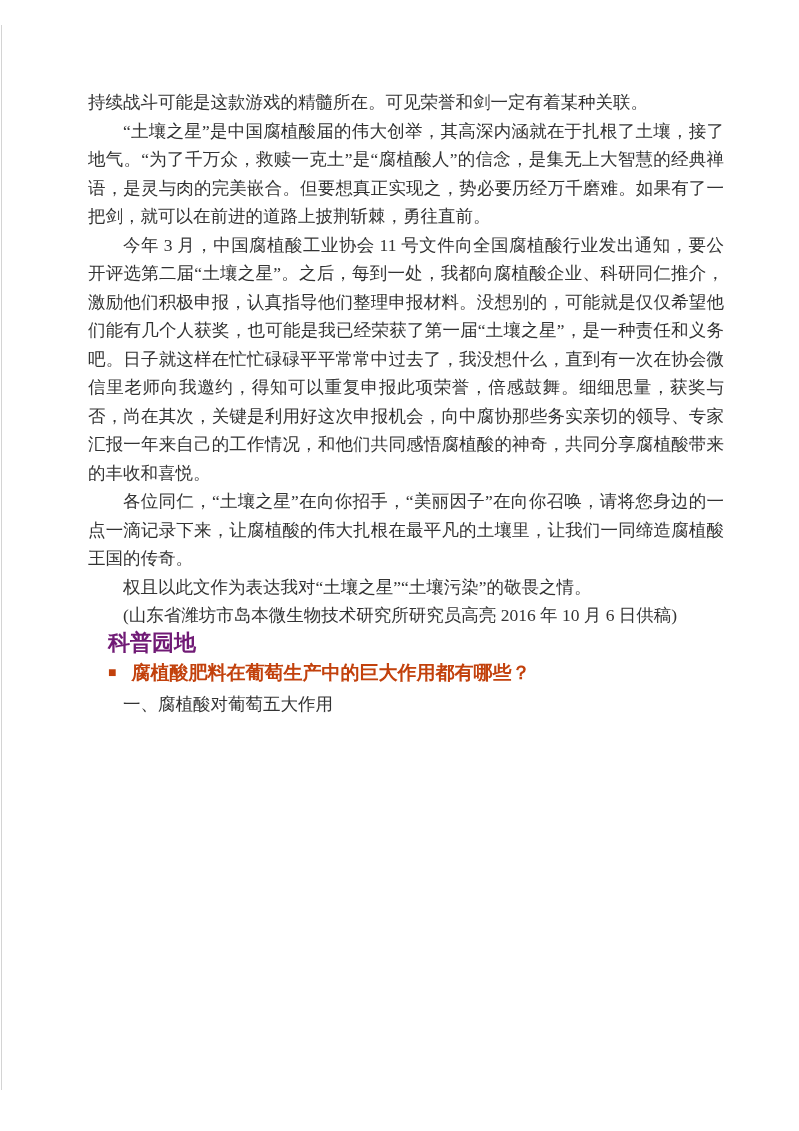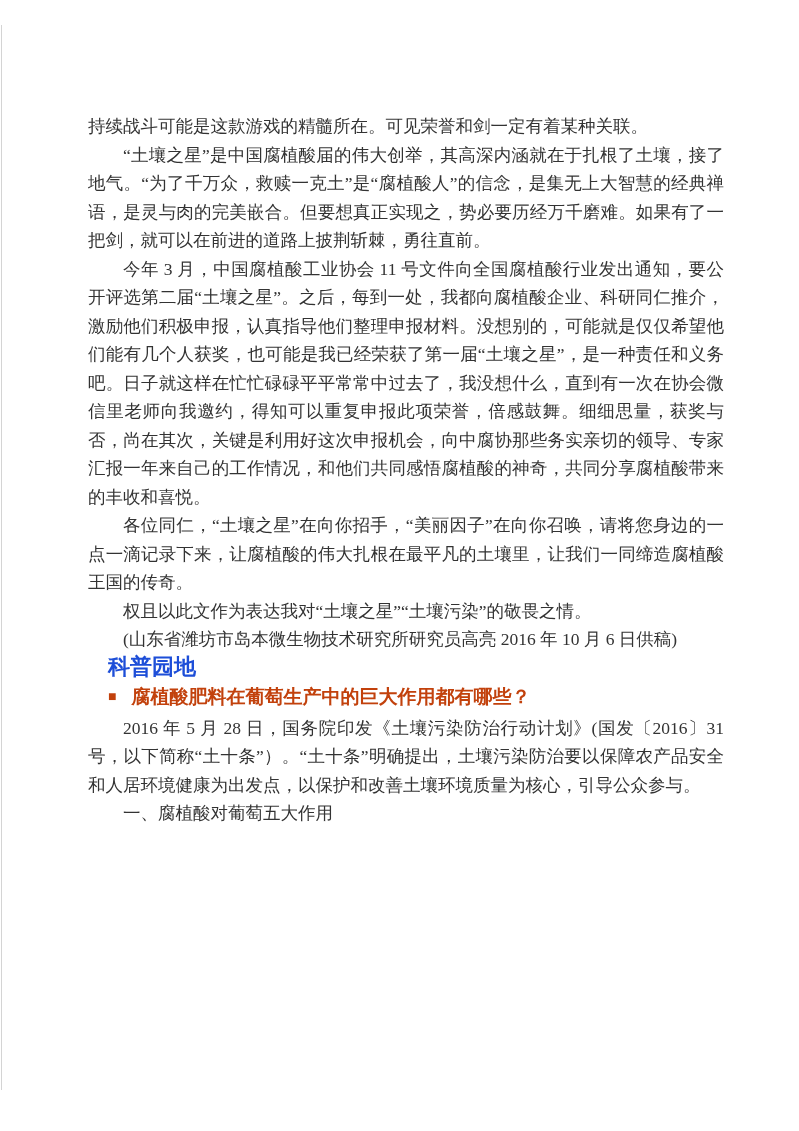--- a/index.html
+++ b/index.html
@@ -14,21 +14,21 @@
     background: #ffffff;
     overflow: hidden;
   }
   
   .scan-edge {
     position: absolute; left: 1px; top: 25px;
     width: 1px; height: 1065px;
     background: #d4d4d4;
   }
   .content {
-    position: absolute; left: 88px; top: 112px; width: 636px;
+    position: absolute; left: 88px; top: 88px; width: 636px;
     color: #333333;
     font-size: 17.5px;
     line-height: 28.5px;
     text-align: justify;
   }
   .para { margin: 0; text-indent: 2em; }
   .para.no-indent { text-indent: 0; }
   .byline { margin: 0; text-indent: 2em; }
   .column-heading {
     margin: 0 0 0 20px;
@@ -60,22 +60,21 @@
   <div class="scan-edge"></div>
 
   <div class="content" style="color: rgb(51, 51, 51);">
     <p class="para no-indent">持续战斗可能是这款游戏的精髓所在。可见荣誉和剑一定有着某种关联。</p>
     <p class="para">“土壤之星”是中国腐植酸届的伟大创举，其高深内涵就在于扎根了土壤，接了地气。“为了千万众，救赎一克土”是“腐植酸人”的信念，是集无上大智慧的经典禅语，是灵与肉的完美嵌合。但要想真正实现之，势必要历经万千磨难。如果有了一把剑，就可以在前进的道路上披荆斩棘，勇往直前。</p>
     <p class="para">今年 3 月，中国腐植酸工业协会 11 号文件向全国腐植酸行业发出通知，要公开评选第二届“土壤之星”。之后，每到一处，我都向腐植酸企业、科研同仁推介，激励他们积极申报，认真指导他们整理申报材料。没想别的，可能就是仅仅希望他们能有几个人获奖，也可能是我已经荣获了第一届“土壤之星”，是一种责任和义务吧。日子就这样在忙忙碌碌平平常常中过去了，我没想什么，直到有一次在协会微信里老师向我邀约，得知可以重复申报此项荣誉，倍感鼓舞。细细思量，获奖与否，尚在其次，关键是利用好这次申报机会，向中腐协那些务实亲切的领导、专家汇报一年来自己的工作情况，和他们共同感悟腐植酸的神奇，共同分享腐植酸带来的丰收和喜悦。</p>
     <p class="para">各位同仁，“土壤之星”在向你招手，“美丽因子”在向你召唤，请将您身边的一点一滴记录下来，让腐植酸的伟大扎根在最平凡的土壤里，让我们一同缔造腐植酸王国的传奇。</p>
     <p class="para">权且以此文作为表达我对“土壤之星”“土壤污染”的敬畏之情。</p>
     <p class="byline">(山东省潍坊市岛本微生物技术研究所研究员高亮 2016 年 10 月 6 日供稿)</p>
 
-    <h2 class="column-heading" style="color: #1d4ed8;">科普园地</h2>
+    <h2 class="column-heading" style="color: #701a75;">科普园地</h2>
 
     <h3 class="article-title">
       <span class="bullet">■</span><span>腐植酸肥料在葡萄生产中的巨大作用都有哪些？</span>
     </h3>
 
-    <p class="para">2016 年 5 月 28 日，国务院印发《土壤污染防治行动计划》(国发〔2016〕31 号，以下简称“土十条”）。“土十条”明确提出，土壤污染防治要以保障农产品安全和人居环境健康为出发点，以保护和改善土壤环境质量为核心，引导公众参与。</p>
     <p class="subheading">一、腐植酸对葡萄五大作用</p>
   </div>
 </div>
 
 </body></html>

